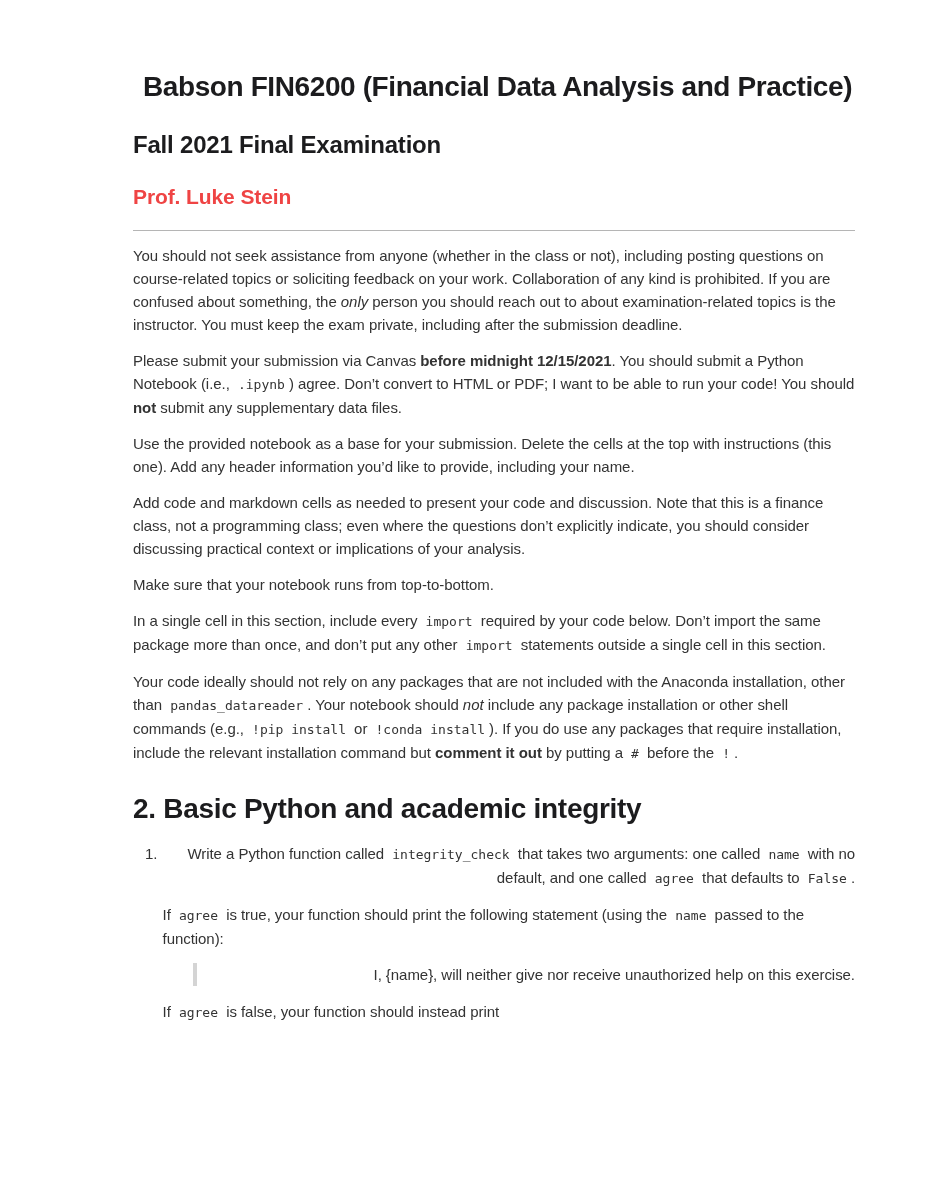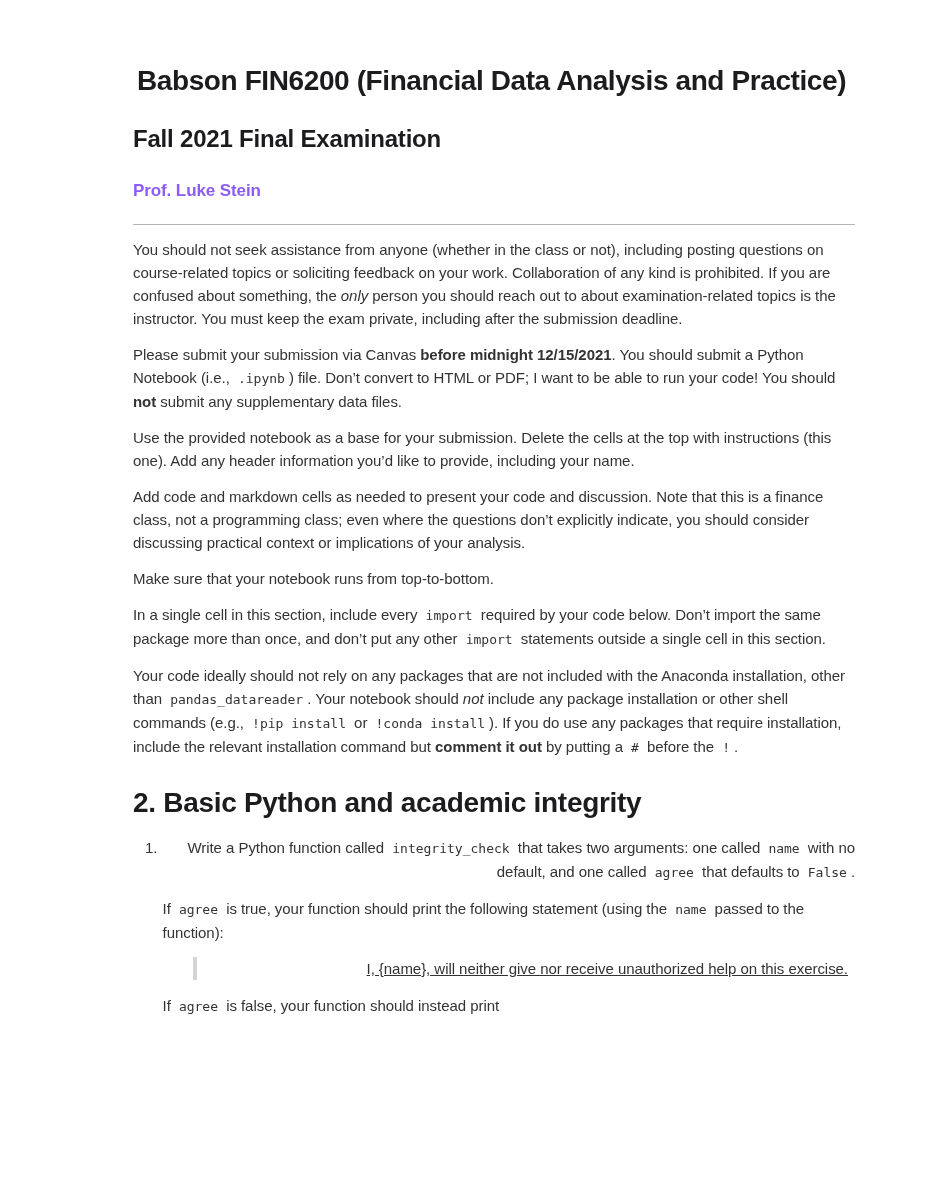--- a/index.html
+++ b/index.html
@@ -18,37 +18,37 @@
     box-sizing: border-box;
     width: 927px;
     padding: 58px 72px 40px 133px;
   }
   h1.doc-title {
     font-size: 28px;
     line-height: 38px;
     font-weight: 700;
     letter-spacing: -0.4px;
     color: #1c1c1e;
-    margin: 4px;
+    margin: 10px;
     white-space: nowrap;
   }
   h2.doc-subtitle {
     font-size: 24px;
     line-height: 30px;
     font-weight: 700;
     letter-spacing: -0.2px;
     color: #1c1c1e;
     margin: 24px 0 0 0;
   }
   h3.doc-author {
-    font-size: 17px;
+    font-size: 21px;
     line-height: 26px;
     font-weight: 600;
     letter-spacing: -0.1px;
-    color: #8b5cf6;
+    color: #ef4444;
     margin: 24px 0 0 0;
   }
   hr.divider {
     border: none;
     border-top: 1px solid #b5b5b5;
     margin: 20px 0 0 0;
   }
   p.para {
     font-size: 15px;
     line-height: 23px;
@@ -87,35 +87,35 @@
     line-height: 23px;
     margin-right: 5px;
   }
   .li-body { flex: 1 1 auto; min-width: 0; }
   .li-body p.para:first-child { margin-top: 0; text-align: right; }
   blockquote.quote-block {
     margin: 13px 0 14px 30px;
     border-left: 4px solid #d4d4d4;
     padding: 0 0 0 13px;
   }
-  blockquote.quote-block p.para { margin: 7px; text-decoration: underline; }
+  blockquote.quote-block p.para { margin: 0; }
 </style>
 </head>
 <body>
 
 <div class="page">
 
   <h1 class="doc-title">Babson FIN6200 (Financial Data Analysis and Practice)</h1>
   <h2 class="doc-subtitle">Fall 2021 Final Examination</h2>
   <h3 class="doc-author">Prof. Luke Stein</h3>
 
   <hr class="divider">
 
   <p class="para"><span>You should not seek assistance from anyone (whether in the class or not), including posting questions on course-related topics or soliciting feedback on your work. Collaboration of any kind is prohibited. If you are confused about something, the </span><em>only</em><span> person you should reach out to about examination-related topics is the instructor. You must keep the exam private, including after the submission deadline.</span></p>
-  <p class="para"><span>Please submit your submission via Canvas </span><strong>before midnight 12/15/2021</strong><span>. You should submit a Python Notebook (i.e., </span><code class="inline-code">.ipynb</code><span>) file. Don’t convert to HTML or PDF; I want to be able to run your code! You should </span><strong>not</strong><span> submit any supplementary data files.</span></p>
+  <p class="para"><span>Please submit your submission via Canvas </span><strong>before midnight 12/15/2021</strong><span>. You should submit a Python Notebook (i.e., </span><code class="inline-code">.ipynb</code><span>) agree. Don’t convert to HTML or PDF; I want to be able to run your code! You should </span><strong>not</strong><span> submit any supplementary data files.</span></p>
   <p class="para"><span>Use the provided notebook as a base for your submission. Delete the cells at the top with instructions (this one). Add any header information you’d like to provide, including your name.</span></p>
   <p class="para"><span>Add code and markdown cells as needed to present your code and discussion. Note that this is a finance class, not a programming class; even where the questions don’t explicitly indicate, you should consider discussing practical context or implications of your analysis.</span></p>
   <p class="para"><span>Make sure that your notebook runs from top-to-bottom.</span></p>
 
   <p class="para"><span>In a single cell in this section, include every </span><code class="inline-code">import</code><span> required by your code below. Don’t import the same package more than once, and don’t put any other </span><code class="inline-code">import</code><span> statements outside a single cell in this section.</span></p>
   <p class="para"><span>Your code ideally should not rely on any packages that are not included with the Anaconda installation, other than </span><code class="inline-code">pandas_datareader</code><span>. Your notebook should </span><em>not</em><span> include any package installation or other shell commands (e.g., </span><code class="inline-code">!pip install</code><span> or </span><code class="inline-code">!conda install</code><span>). If you do use any packages that require installation, include the relevant installation command but </span><strong>comment it out</strong><span> by putting a </span><code class="inline-code">#</code><span> before the </span><code class="inline-code">!</code><span>.</span></p>
 
   <h2 class="section-heading">2. Basic Python and academic integrity</h2>
 
   <ol class="exercise-list">

